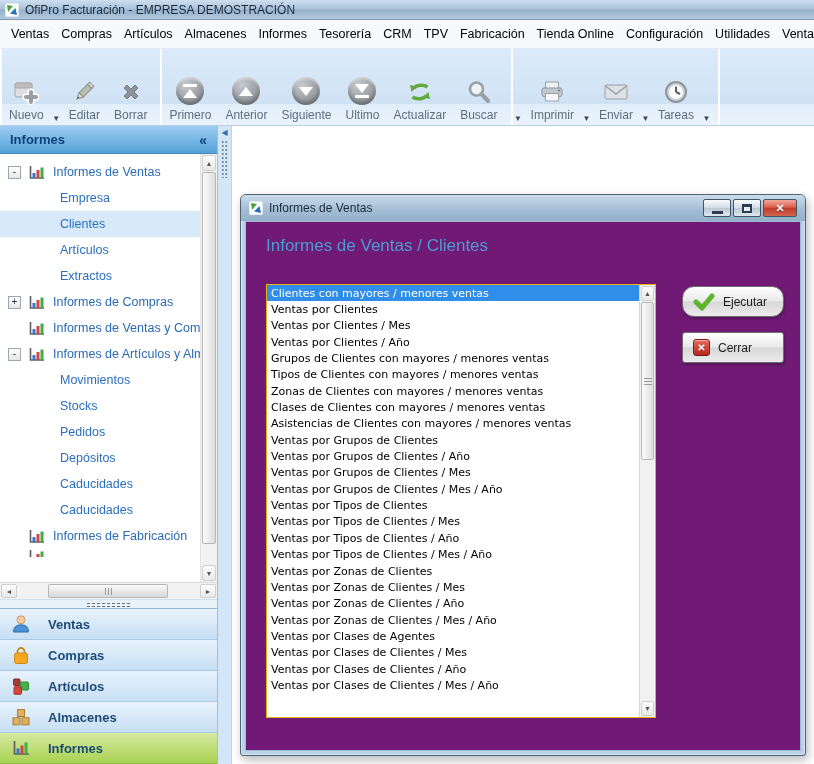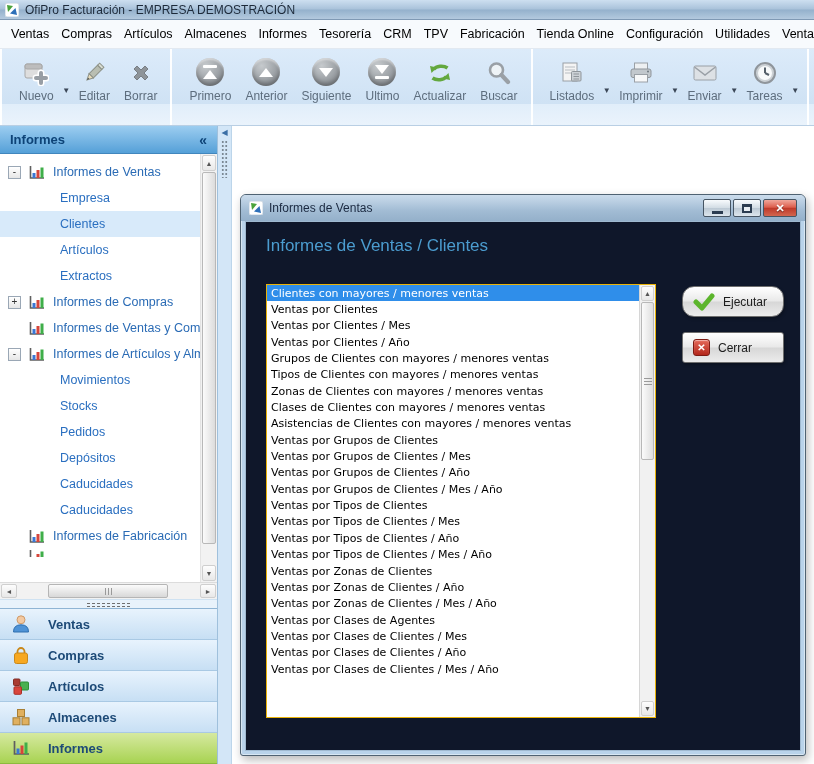--- a/index.html
+++ b/index.html
@@ -9,21 +9,21 @@
 
   
   .titlebar { height:20px; flex:0 0 20px; background:linear-gradient(#cddff0,#a9c2da 48%,#94b1cc 52%,#b3c9de); border-bottom:1px solid #7f99b4; display:flex; align-items:center; padding:0 5px; gap:6px; font-size:12px; color:#1d2a3a; }
 
   
   .menubar { height:29px; flex:0 0 29px; background:#f7fafd; border-bottom:1px solid #e2e9f1; display:flex; align-items:center; padding:0 5px; font-size:12.5px; color:#000; }
   .menu-item { padding:4px 6px; white-space:nowrap; cursor:default; }
 
   
   .toolbar { height:77px; flex:0 0 77px; background:linear-gradient(#dcebfa 0%,#cfe2f4 72%,#e1eefa 73%,#eaf3fc 100%); border-bottom:1px solid #b9cfe4; display:flex; align-items:stretch; }
-  .tb-group { display:flex; align-items:flex-start; padding:6px 6px 0 10px; border-right:2px solid rgba(255,255,255,.95); }
+  .tb-group { display:flex; align-items:flex-end; padding:6px 6px 0 0; border-right:2px solid rgba(255,255,255,.95); }
   .tb-group:first-child { border-left:2px solid rgba(255,255,255,.95); }
   .tb-btn { display:flex; flex-direction:column; align-items:center; gap:3px; padding:3px 7px; border-radius:3px; cursor:default; }
   .tbicon { height:28px; display:flex; align-items:flex-end; justify-content:center; }
   .tblabel { font-size:12px; color:#5d6d7d; white-space:nowrap; }
   .tb-drop { width:11px; font-size:8px; color:#3b4757; display:flex; justify-content:center; align-items:center; margin-top:28px; height:14px; }
   .circle { width:28px; height:28px; border-radius:50%; background:radial-gradient(circle at 35% 28%, #c6cacd, #8f9499 72%); box-shadow:inset 0 -3px 4px rgba(0,0,0,.28), inset 0 2px 2px rgba(255,255,255,.5); display:flex; flex-direction:column; align-items:center; justify-content:center; gap:2px; }
   .tri-up { width:0; height:0; border-left:7px solid transparent; border-right:7px solid transparent; border-bottom:9px solid #fff; }
   .tri-down { width:0; height:0; border-left:7px solid transparent; border-right:7px solid transparent; border-top:9px solid #fff; }
   .cbar { width:14px; height:3px; background:#fff; border-radius:1px; }
 
@@ -75,21 +75,21 @@
   
   .main { flex:1; position:relative; background:#fff; overflow:hidden; }
   .dialog { position:absolute; left:8px; top:68px; width:566px; height:562px; background:#b9d3ea; border:1px solid #4f6272; border-radius:6px 6px 3px 3px; box-shadow:2px 4px 10px rgba(0,0,0,.28), inset 0 0 0 1px rgba(255,255,255,.45); }
   .dlg-titlebar { height:26px; display:flex; align-items:center; gap:6px; padding:0 8px; font-size:12px; color:#1b2940; background:linear-gradient(#cbdcec,#a2bcd4 60%,#94b0ca); border-radius:5px 5px 0 0; }
   .dlg-controls { margin-left:auto; display:flex; gap:2px; }
   .dlg-ctrl { width:28px; height:18px; border:1px solid #465563; border-radius:2px; background:linear-gradient(#f8fbfd,#d3dde5 48%,#bcc9d4 52%,#dde6ed); display:flex; align-items:center; justify-content:center; }
   .dlg-ctrl.close { width:34px; background:linear-gradient(#f0a79b,#dd5f4e 45%,#bf3a2a 52%,#d2664f); }
   .glyph-min { width:11px; height:3px; background:#2b3c50; margin-top:9px; }
   .glyph-max { width:10px; height:9px; border:2px solid #2b3c50; border-top-width:3px; background:#e8eef3; }
   .glyph-close { color:#fff; font-size:11px; font-weight:bold; text-shadow:0 1px 1px rgba(0,0,0,.45); }
-  .dlg-body { position:absolute; left:4px; right:4px; top:26px; bottom:4px; background:#0f172a; border:1px solid #9fb9d0; }
+  .dlg-body { position:absolute; left:4px; right:4px; top:26px; bottom:4px; background:#701a75; border:1px solid #9fb9d0; }
   .dlg-heading { position:absolute; left:20px; top:14px; font-size:17px; color:#4b9ccf; }
   .listbox { position:absolute; left:20px; top:62px; width:390px; height:434px; border:1px solid #eab308; background:#fff; display:flex; }
   .list-items { flex:1; overflow:hidden; font-family:"DejaVu Sans",sans-serif; font-size:11px; color:#000; }
   .list-item { height:16.35px; display:flex; align-items:center; padding:0 4px; white-space:nowrap; overflow:hidden; cursor:default; }
   .list-item.selected { background:#2f8eea; color:#fff; }
   .list-scroll { width:16px; flex:0 0 16px; background:#f1f1f1; border-left:1px solid #d6d6d6; position:relative; }
   .list-scroll .sbtn { height:15px; }
   .lthumb { position:absolute; left:1px; right:1px; top:17px; height:158px; background:linear-gradient(90deg,#fbfbfb,#dedede); border:1px solid #b8b8b8; border-radius:2px; display:flex; flex-direction:column; align-items:center; justify-content:center; gap:2px; }
   .lthumb i { width:8px; height:1px; background:#9a9a9a; }
   .dlg-btn { position:absolute; left:436px; width:102px; height:31px; border:1px solid #6e6e6e; border-radius:3px; background:linear-gradient(#ffffff,#e9e9e9 48%,#d7d7d7 52%,#ececec); box-shadow:1px 2px 3px rgba(0,0,0,.25); display:flex; align-items:center; font-size:12px; color:#1c1c1c; cursor:default; }
@@ -224,39 +224,20 @@
           <svg width="26" height="26">
               <circle cx="10.5" cy="10" r="6.5" fill="#eef3f6" stroke="#9aa0a6" stroke-width="2.6"></circle>
               <line x1="15.5" y1="15" x2="22" y2="22" stroke="#9aa0a6" stroke-width="4.2" stroke-linecap="round"></line>
             </svg>
         </span>
         <span class="tblabel">Buscar</span>
       </div>
     </div>
 
     <div class="tb-group">
-      <div class="tb-btn">
-        <span class="tbicon">
-          <svg width="26" height="26">
-              <rect x="4" y="3" width="14" height="18" fill="#f4f4f4" stroke="#9aa0a6"></rect>
-              <g stroke="#b8bdc2">
-                <line x1="6" y1="7" x2="16" y2="7"></line>
-                <line x1="6" y1="10" x2="16" y2="10"></line>
-                <line x1="6" y1="13" x2="16" y2="13"></line>
-              </g>
-              <rect x="12.5" y="11.5" width="9.5" height="9.5" rx="1" fill="#ccd1d6" stroke="#8f959b"></rect>
-              <g stroke="#8f959b">
-                <line x1="14.5" y1="14" x2="20" y2="14"></line>
-                <line x1="14.5" y1="16.5" x2="20" y2="16.5"></line>
-                <line x1="14.5" y1="19" x2="20" y2="19"></line>
-              </g>
-            </svg>
-        </span>
-        <span class="tblabel">Listados</span>
-      </div>
       <span class="tb-drop">▼</span>
       <div class="tb-btn">
         <span class="tbicon">
           <svg width="26" height="26">
               <rect x="6.5" y="3" width="13" height="7" fill="#edf0f2" stroke="#9aa0a6"></rect>
               <rect x="3" y="9" width="20" height="8.5" rx="2" fill="#c2c8cd" stroke="#8f959b"></rect>
               <circle cx="20" cy="11.5" r="1" fill="#707880"></circle>
               <rect x="6.5" y="14.5" width="13" height="7.5" fill="#f7f8f9" stroke="#9aa0a6"></rect>
             </svg>
         </span>
@@ -514,28 +495,29 @@
               <div class="list-item selected">Clientes con mayores / menores ventas</div>
               <div class="list-item">Ventas por Clientes</div>
               <div class="list-item">Ventas por Clientes / Mes</div>
               <div class="list-item">Ventas por Clientes / Año</div>
               <div class="list-item">Grupos de Clientes con mayores / menores ventas</div>
               <div class="list-item">Tipos de Clientes con mayores / menores ventas</div>
               <div class="list-item">Zonas de Clientes con mayores / menores ventas</div>
               <div class="list-item">Clases de Clientes con mayores / menores ventas</div>
               <div class="list-item">Asistencias de Clientes con mayores / menores ventas</div>
               <div class="list-item">Ventas por Grupos de Clientes</div>
+              <div class="list-item">Ventas por Grupos de Clientes / Año</div>
               <div class="list-item">Ventas por Grupos de Clientes / Mes</div>
-              <div class="list-item">Ventas por Grupos de Clientes / Año</div>
               <div class="list-item">Ventas por Grupos de Clientes / Mes / Año</div>
               <div class="list-item">Ventas por Tipos de Clientes</div>
               <div class="list-item">Ventas por Tipos de Clientes / Mes</div>
               <div class="list-item">Ventas por Tipos de Clientes / Año</div>
               <div class="list-item">Ventas por Tipos de Clientes / Mes / Año</div>
               <div class="list-item">Ventas por Zonas de Clientes</div>
+              <div class="list-item">Ventas por Zonas de Clientes / Mes</div>
               <div class="list-item">Ventas por Zonas de Clientes / Año</div>
               <div class="list-item">Ventas por Zonas de Clientes / Mes / Año</div>
               <div class="list-item">Ventas por Clases de Agentes</div>
               <div class="list-item">Ventas por Clases de Clientes / Mes</div>
               <div class="list-item">Ventas por Clases de Clientes / Año</div>
               <div class="list-item">Ventas por Clases de Clientes / Mes / Año</div>
             </div>
             <div class="list-scroll">
               <span class="sbtn up">▲</span>
               <span class="lthumb">

